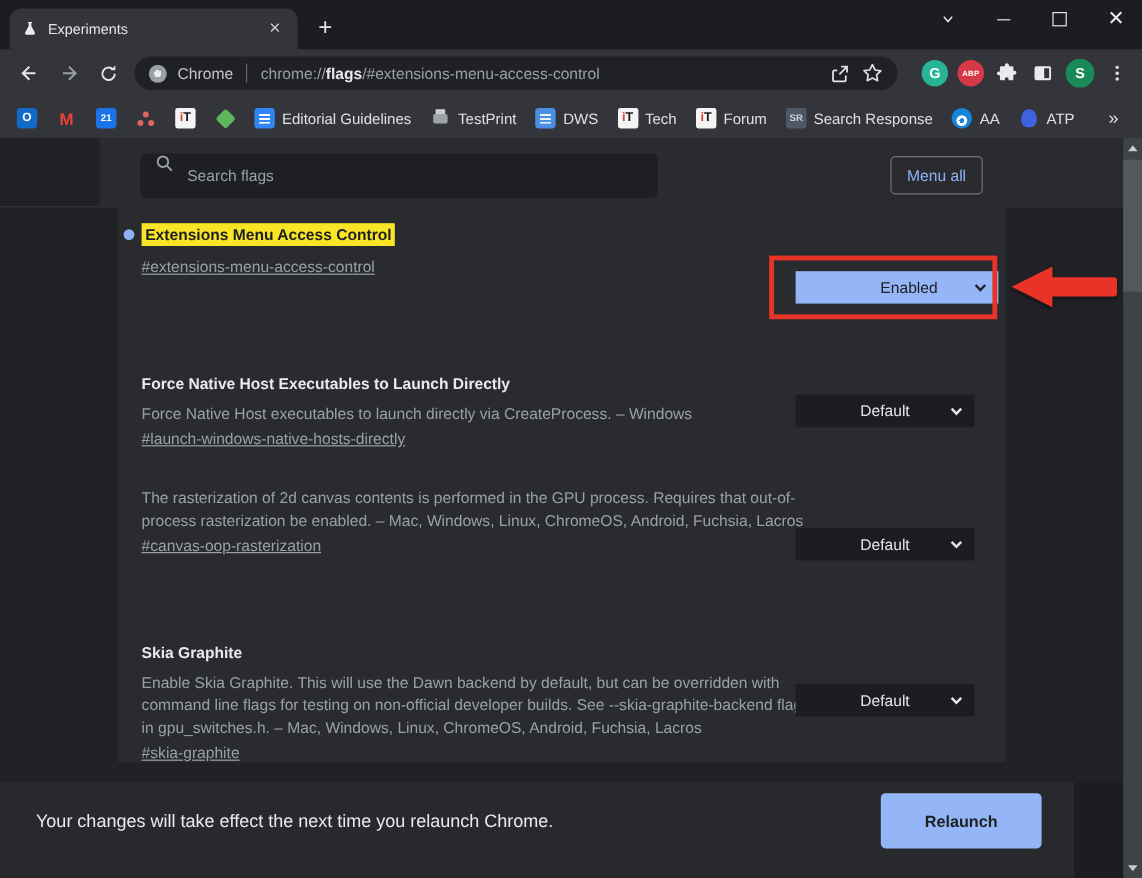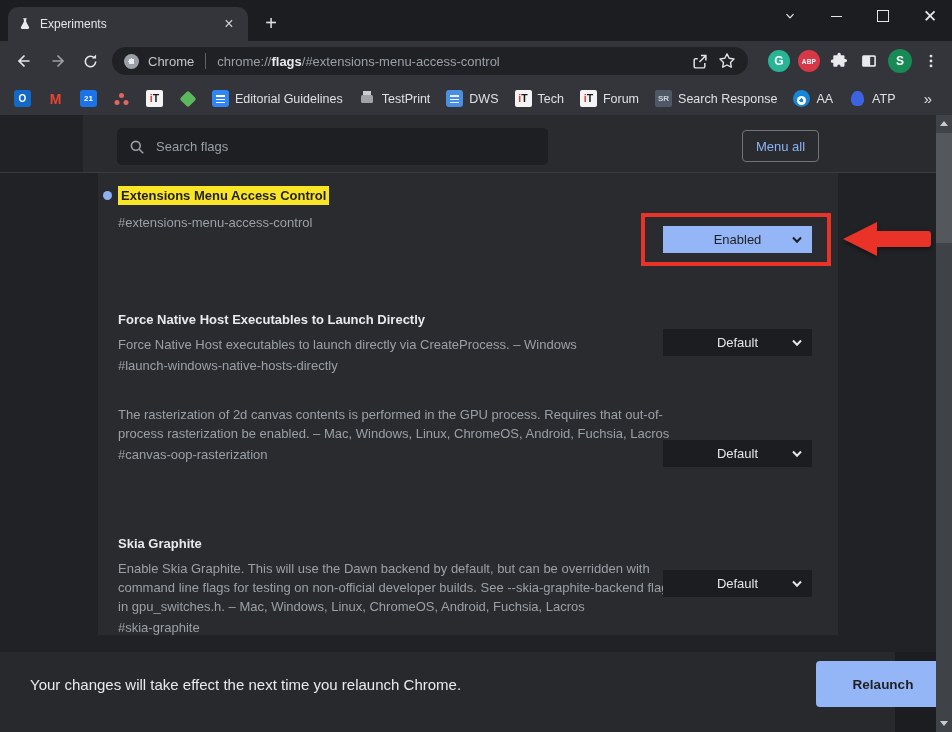--- a/index.html
+++ b/index.html
@@ -54,47 +54,47 @@
   .ic-printer::before{content:"";position:absolute;top:1px;left:4px;width:8px;height:4px;background:#caccce;}
   .ic-printer::after{content:"";position:absolute;top:5px;left:2px;width:12px;height:8px;background:#9fa3a7;border-radius:1.5px;}
   .ic-sr{background:#4e5866;border-radius:2px;color:#ccd2db;font-weight:700;font-size:8px;}
   .ic-eye{width:17px;height:17px;background:#1686d8;border-radius:50%;}
   .ic-eye::after{content:"";display:block;width:9px;height:9px;margin:4px auto 0;border-radius:50%;background:radial-gradient(circle,#1686d8 0 2px,#fff 2px);}
   .ic-hand{width:13px;height:15px;background:#3d63e0;border-radius:45% 45% 40% 40%/55% 55% 38% 38%;margin:0 2px;}
   .bm-overflow{color:#dde0e4;font-size:15px;padding:0 6px;margin-left:auto;margin-right:14px;}
   
   .search-band{position:absolute;left:0;top:115px;width:936px;height:57px;background:#2a2b2f;}
   .search-band::before{content:"";position:absolute;left:0;top:0;width:83px;height:57px;background:#212226;}
-  .searchbox{position:absolute;left:117px;top:128px;width:431px;height:37px;background:#1e1f23;border-radius:5px;display:flex;align-items:center;padding:0 12px;box-sizing:border-box;gap:9px;}
+  .searchbox{position:absolute;left:117px;top:128px;width:431px;height:37px;background:#1e1f23;border-radius:5px;display:flex;padding:0 12px;box-sizing:border-box;gap:9px;}
   .searchbox input{flex:1;background:transparent;border:none;outline:none;color:#e8eaed;font-size:13px;font-family:inherit;}
   .searchbox input::placeholder{color:#9aa0a6;}
   .reset-all{position:absolute;left:742px;top:130px;width:77px;height:32px;background:transparent;border:1px solid #70747a;border-radius:4px;color:#8ab4f8;font-size:13px;font-weight:500;font-family:inherit;display:flex;align-items:center;justify-content:center;}
   .band-divider{position:absolute;left:0;top:172px;width:936px;height:1px;background:#3b3c40;}
   .content-bg{position:absolute;left:0;top:173px;width:936px;height:479px;background:#212226;}
   .panel{position:absolute;left:98px;top:173px;width:740px;height:462px;background:#2a2b2f;}
   
   .flag-row{position:absolute;left:118px;width:556px;}
   .flag-title{color:#e8eaed;font-size:13px;font-weight:700;line-height:16px;margin-bottom:7px;}
   .hl{background:#f9e426;color:#1e1f23;padding:2px 3px;}
   .flag-desc{color:#9aa0a6;font-size:13px;line-height:19px;}
   .w528{max-width:528px;}
   .w556{max-width:556px;}
-  .flag-link{display:inline-block;color:#9aa0a6;font-size:13px;line-height:16px;margin-top:4px;cursor:pointer;}
+  .flag-link{display:inline-block;color:#9aa0a6;font-size:13px;line-height:16px;margin-top:4px;text-decoration:underline;cursor:pointer;}
   .bullet{position:absolute;left:-15px;top:3px;width:9px;height:9px;border-radius:50%;background:#8fb1f2;}
   .flag-select{position:absolute;left:663px;width:149px;height:27px;display:flex;align-items:center;justify-content:center;font-size:13px;cursor:pointer;}
   .sel-dark{background:#1c1d20;color:#e3e6ea;}
-  .sel-blue{background:#94b6f6;color:#1d1e20;font-weight:500;}
+  .sel-blue{background:#94b6f6;color:#1d1e20;font-weight:500;padding-left:20px;}
   .sel-chevron{position:absolute;right:9px;top:50%;transform:translateY(-50%);}
   
   .anno-box{position:absolute;left:641px;top:213px;width:182px;height:45px;border:4px solid #ea3328;pointer-events:none;}
   .anno-arrow{position:absolute;left:843px;top:222px;filter:drop-shadow(0 2px 2px rgba(0,0,0,.45));pointer-events:none;}
   
   .footerbar{position:absolute;left:0;top:652px;width:895px;height:80px;background:#28292d;}
   .footer-msg{position:absolute;left:30px;top:24px;color:#e8eaed;font-size:15px;font-weight:500;}
-  .relaunch{position:absolute;left:816px;top:9px;width:134px;height:46px;background:#94b6f6;border:none;border-radius:4px;color:#1f2023;font-size:13.5px;font-weight:600;font-family:inherit;display:flex;align-items:center;justify-content:center;}
+  .relaunch{position:absolute;left:734px;top:9px;width:134px;height:46px;background:#94b6f6;border:none;border-radius:4px;color:#1f2023;font-size:13.5px;font-weight:600;font-family:inherit;display:flex;align-items:center;justify-content:center;}
   
   .scrollbar{position:absolute;left:936px;top:115px;width:16px;height:617px;background:#3f4246;}
   .sb-thumb{position:absolute;left:0;top:18px;width:16px;height:110px;background:#54575b;}
   .sb-up{position:absolute;left:4px;top:6px;width:0;height:0;border-left:4px solid transparent;border-right:4px solid transparent;border-bottom:5px solid #c9cbce;}
   .sb-down{position:absolute;left:4px;bottom:6px;width:0;height:0;border-left:4px solid transparent;border-right:4px solid transparent;border-top:5px solid #c9cbce;}
 </style>
 </head>
 <body>
 
 <div class="stage">

